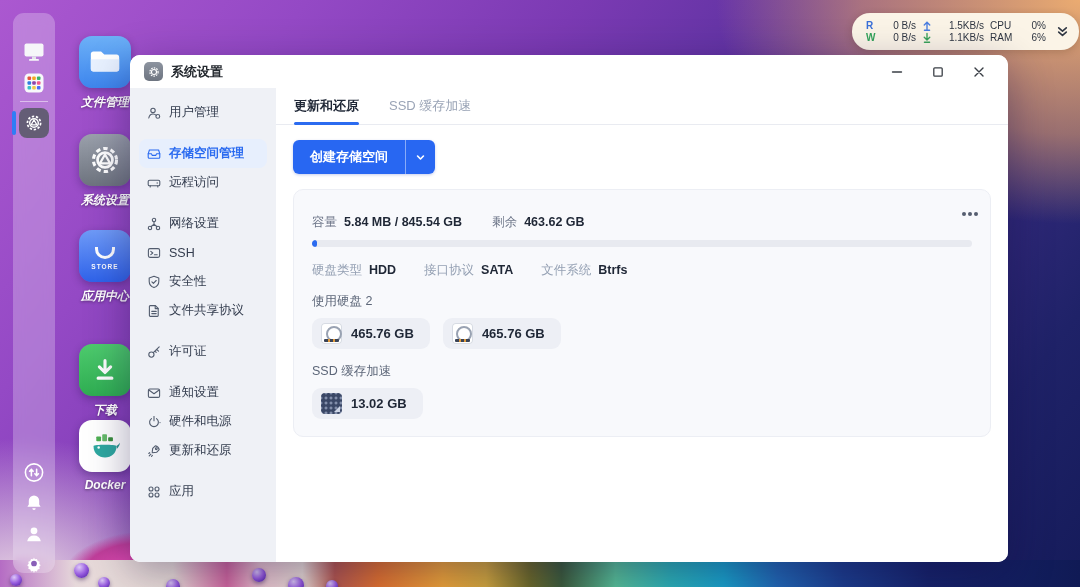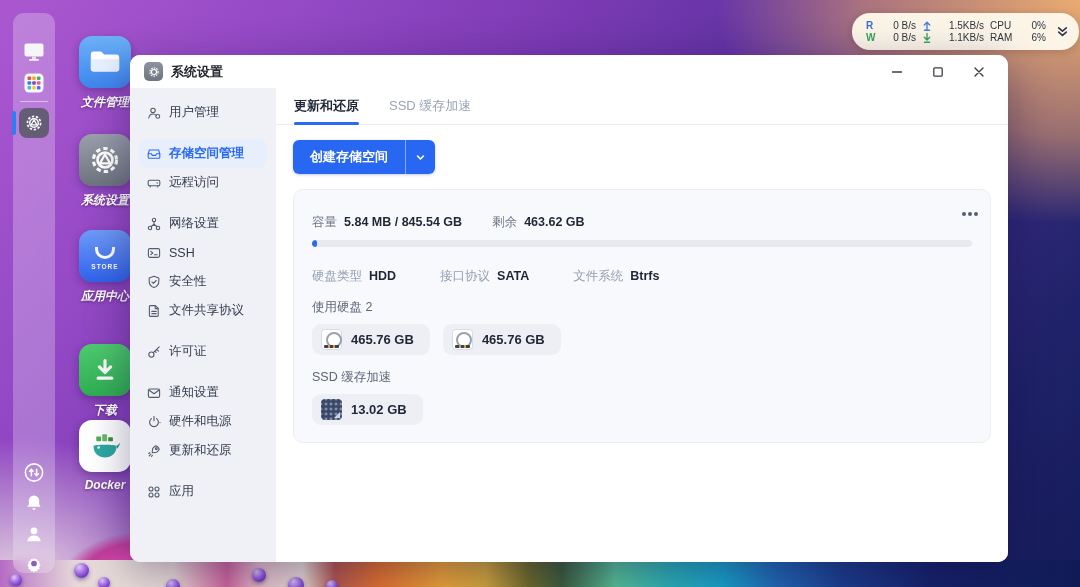--- a/index.html
+++ b/index.html
@@ -85,21 +85,21 @@
   .vol-title-row { display:flex; align-items:center; gap:9px; }
   .vol-name { font-size:14px; font-weight:bold; color:#1f2736; }
   .badge { font-size:11.5px; color:#27a35a; background:#e3f5ea; padding:2px 7px; border-radius:4px; }
   .raid { font-size:12px; color:#9aa3b4; margin-top:3px; }
   .more { position:absolute; right:18px; top:22px; width:4px; height:4px; border-radius:50%; background:#555e70;
     box-shadow:-6px 0 0 #555e70, 6px 0 0 #555e70; cursor:pointer; }
   .cap-row { margin-top:11px; font-size:12.5px; display:flex; gap:30px; color:#1f2736; }
   .cap-row .lab { color:#6b7487; margin-right:7px; } .cap-row .val { font-weight:bold; }
   .progress { margin-top:9px; height:7px; background:#e8eaf0; border-radius:4px; overflow:hidden; }
   .progress-fill { width:0.8%; height:100%; background:#2b6bf0; border-radius:4px; }
-  .detail-row { margin-top:21px; font-size:12.5px; display:flex; gap:44px; color:#1f2736; }
+  .detail-row { margin-top:15px; font-size:12.5px; display:flex; gap:28px; color:#1f2736; }
   .detail-row .lab { color:#94a0b3; margin-right:7px; } .detail-row .val { font-weight:bold; }
   .sec-label { margin-top:14px; font-size:12.5px; color:#5c6678; }
   .chips { margin-top:8px; display:flex; gap:13px; }
   .chip { display:flex; align-items:center; gap:9px; background:#edeff5; border-radius:9px; padding:5px 16px 5px 9px;
     font-size:13px; font-weight:bold; color:#1f2736; cursor:pointer; }
   .hdd-ic { width:21px; height:21px; background:#fff; border-radius:4px; position:relative; box-shadow:inset 0 0 0 1px #d7dbe3; }
   .hdd-ic::before { content:""; position:absolute; left:4.5px; top:2.5px; width:12px; height:12px; border-radius:50%; border:2.5px solid #99a2b2; }
   .hdd-ic::after { content:""; position:absolute; left:3px; right:3px; bottom:2px; height:3px; border-radius:1px;
     background:linear-gradient(90deg,#3a4356 0 4px,#e09a3a 4px 6px,#3a4356 6px 9px,#e09a3a 9px 11px,#3a4356 11px 100%); }
   .ssd-ic { width:21px; height:21px; background:#3a4766; border-radius:4px; position:relative;

